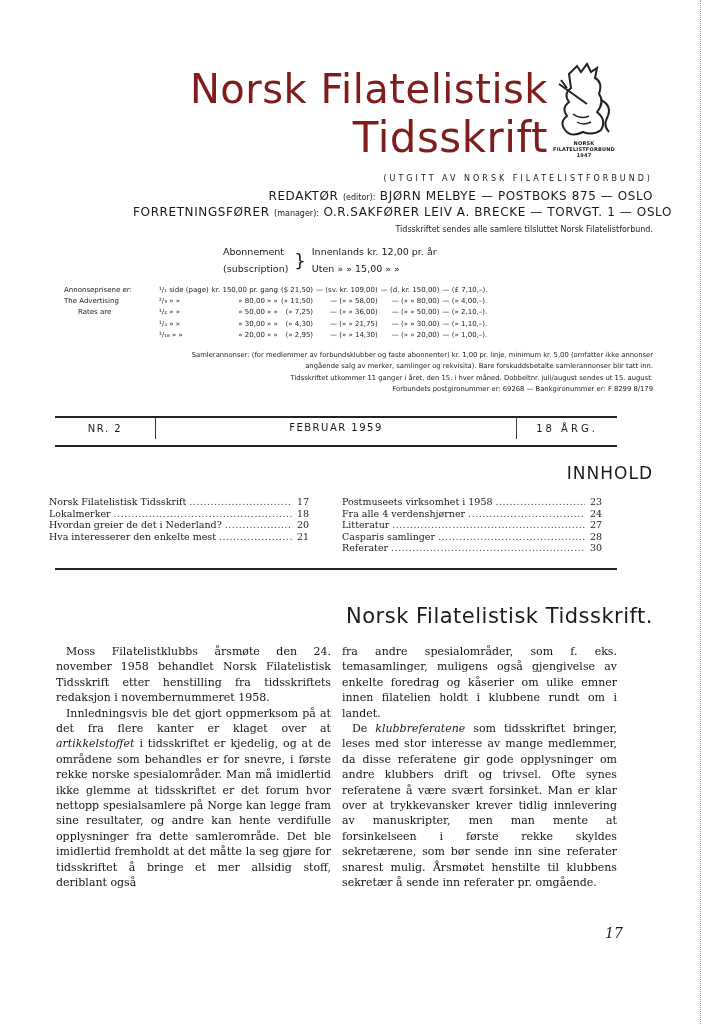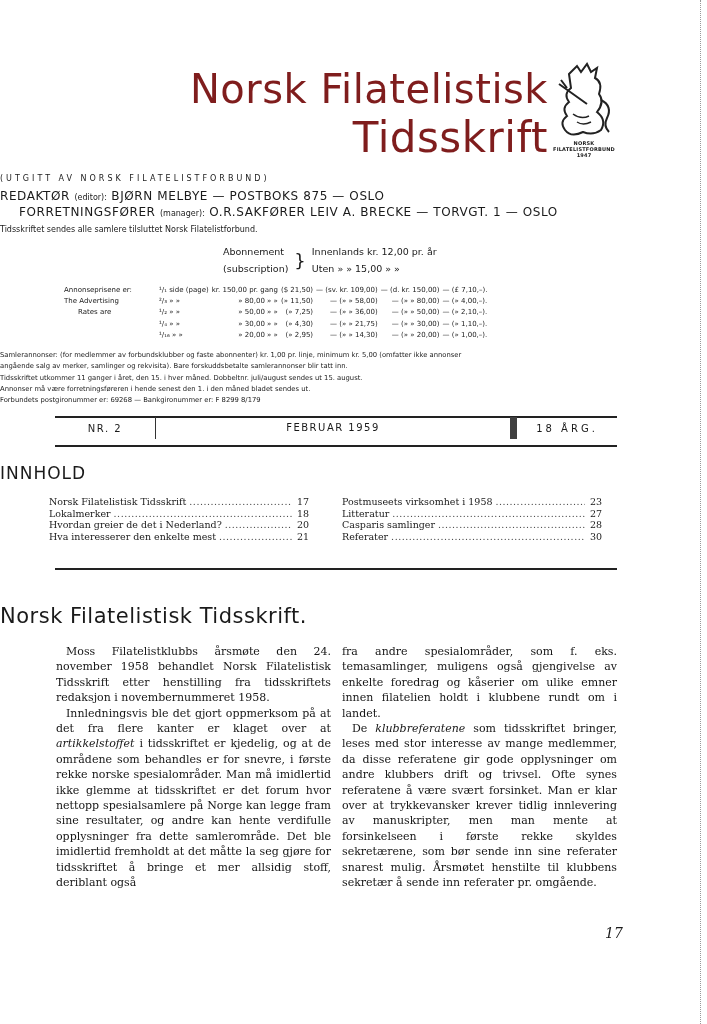--- a/index.html
+++ b/index.html
@@ -3,38 +3,38 @@
 <meta charset="utf-8">
 <style>
   html, body { margin: 0; padding: 0; background: #ffffff; }
   body { width: 707px; height: 1024px; position: relative; overflow: hidden; color: #1a1a1a; font-family: "DejaVu Sans", sans-serif; }
   .abs { position: absolute; }
   .mast { left: 128px; width: 420px; text-align: right; font-family: "DejaVu Sans", sans-serif; font-weight: normal; color: #7f1d1d; letter-spacing: 0.5px; }
   .mast1 { top: 66px; font-size: 40px; line-height: 46px; }
   .mast2 { top: 114px; font-size: 42px; line-height: 48px; }
   .logo { left: 547px; top: 60px; width: 74px; height: 100px; }
   .logo-cap { left: 540px; top: 140px; width: 88px; text-align: center; font-size: 5px; font-weight: bold; line-height: 6px; letter-spacing: 0.2px; }
-  .center { left: 0; width: 653px; text-align: left; }
+  .center { left: 0; width: 653px; text-align: right; }
   .sub { top: 174px; font-size: 8px; letter-spacing: 3px; }
   .ed { top: 189px; font-size: 12px; letter-spacing: 0.6px; }
   .mgr { top: 205px; font-size: 12px; letter-spacing: 0.6px; padding-left: 19px; }
   .ed small, .mgr small { font-size: 8px; letter-spacing: 0; }
   .sends { top: 225px; font-size: 8px; }
   .sub-table { left: 220px; top: 243px; font-size: 9.5px; line-height: 17px; }
   .sub-table td { padding: 0 3px; white-space: nowrap; }
   .brace { font-size: 18px; line-height: 17px; }
   .rates { left: 64px; top: 285px; font-size: 7px; line-height: 11.2px; }
   .rates td { padding: 0 3px 0 0; white-space: nowrap; }
   .rates td.lbl { width: 78px; }
   .rates td.num { text-align: right; }
   .small-lines { top: 350px; font-size: 6.8px; line-height: 11.3px; }
   .rule { height: 0; border-top: 2px solid #222; }
   .issue-bar { left: 55px; top: 418px; width: 562px; height: 20px; display: flex; align-items: center; font-size: 10px; letter-spacing: 1.5px; }
   .issue-bar .c1 { width: 100px; text-align: center; }
-  .issue-bar .c2 { flex: 1; text-align: center; border-left: 1px solid #333; border-right: 7px solid #404040; height: 22px; line-height: 22px; }
+  .issue-bar .c2 { flex: 1; text-align: center; border-left: 1px solid #333; border-right: 1px solid #404040; height: 22px; line-height: 22px; }
   .issue-bar .c3 { width: 100px; text-align: center; letter-spacing: 3px; }
   .innhold { top: 463px; font-size: 17px; letter-spacing: 1px; }
   .toc { top: 496px; width: 260px; font-family: "DejaVu Serif", serif; font-size: 9.5px; line-height: 11.6px; }
   .toc .row { display: flex; white-space: nowrap; }
   .toc .t { flex: 0 0 auto; }
   .toc .d { flex: 1; overflow: hidden; margin: 0 3px; color: #444; }
   .toc .d::before { content: "........................................................................................"; letter-spacing: 0.5px; }
   .toc .p { flex: 0 0 auto; width: 14px; text-align: right; }
   .art-title { top: 604px; font-size: 21px; letter-spacing: 0.5px; }
   .col { top: 644px; width: 275px; font-family: "DejaVu Serif", serif; font-size: 11px; line-height: 15.4px; text-align: justify; color: #151515; }
@@ -136,21 +136,20 @@
     <td class="num">— (»  »  20,00)</td>
     <td>— (» 1,00,–).</td>
   </tr>
 </tbody>
   </table>
 
 <div class="abs center small-lines">
   <div>Samlerannonser: (for medlemmer av forbundsklubber og faste abonnenter) kr. 1,00 pr. linje, minimum kr. 5,00 (omfatter ikke annonser</div>
   <div>angående salg av merker, samlinger og rekvisita). Bare forskuddsbetalte samlerannonser blir tatt inn.</div>
   <div>Tidsskriftet utkommer 11 ganger i året, den 15. i hver måned. Dobbeltnr. juli/august sendes ut 15. august.</div>
-  <div>Annonser må være forretningsføreren i hende senest den 1. i den måned bladet sendes ut.</div>
   <div>Forbundets postgironummer er: 69268 — Bankgironummer er: F 8299 8/179</div>
 </div>
 
 <div class="abs rule" style="left:55px; top:416px; width:562px;"></div>
 <div class="abs issue-bar">
   <div class="c1">NR. 2</div>
   <div class="c2">FEBRUAR 1959</div>
   <div class="c3">18 ÅRG.</div>
 </div>
 <div class="abs rule" style="left:55px; top:445px; width:562px;"></div>
@@ -178,20 +177,25 @@
       <span class="p">21</span>
     </div>
 </div>
 <div class="abs toc" style="left:342px;">
   <div class="row">
       <span class="t">Postmuseets virksomhet i 1958</span>
       <span class="d"></span>
       <span class="p">23</span>
     </div>
   <div class="row">
+      <span class="t">Fra alle 4 verdenshjørner</span>
+      <span class="d"></span>
+      <span class="p">24</span>
+    </div>
+  <div class="row">
       <span class="t">Litteratur</span>
       <span class="d"></span>
       <span class="p">27</span>
     </div>
   <div class="row">
       <span class="t">Casparis samlinger</span>
       <span class="d"></span>
       <span class="p">28</span>
     </div>
   <div class="row">

